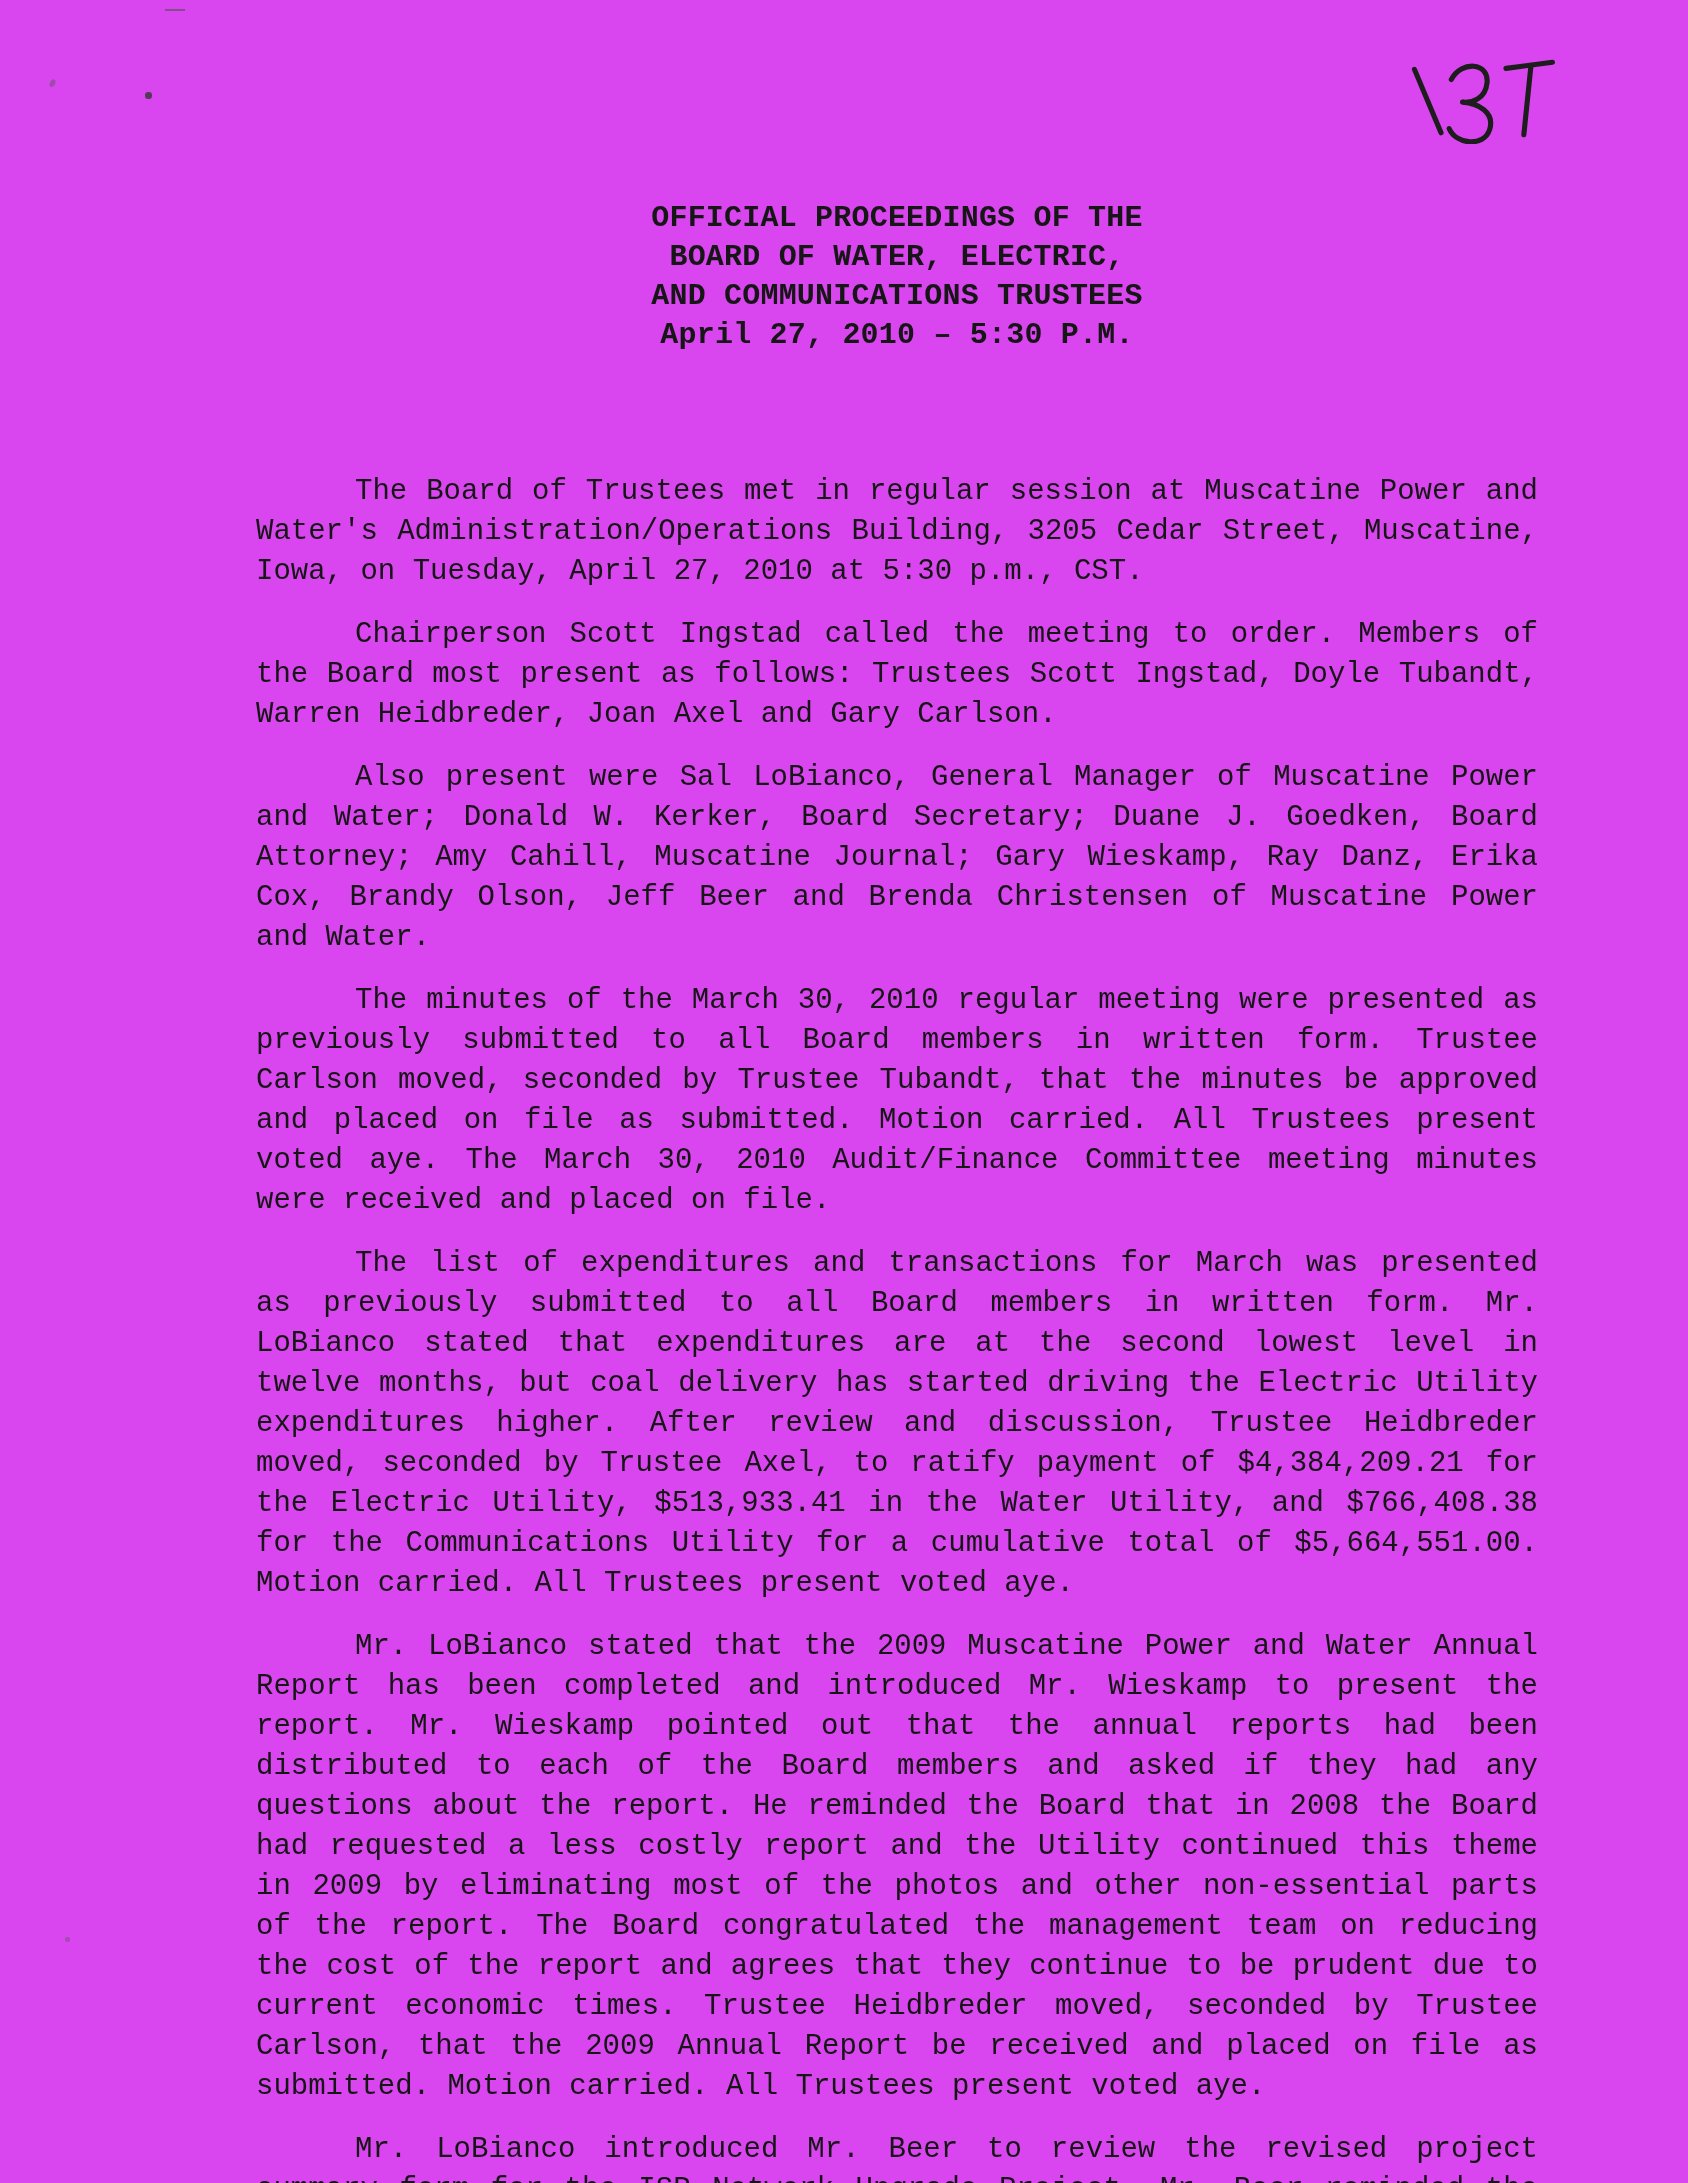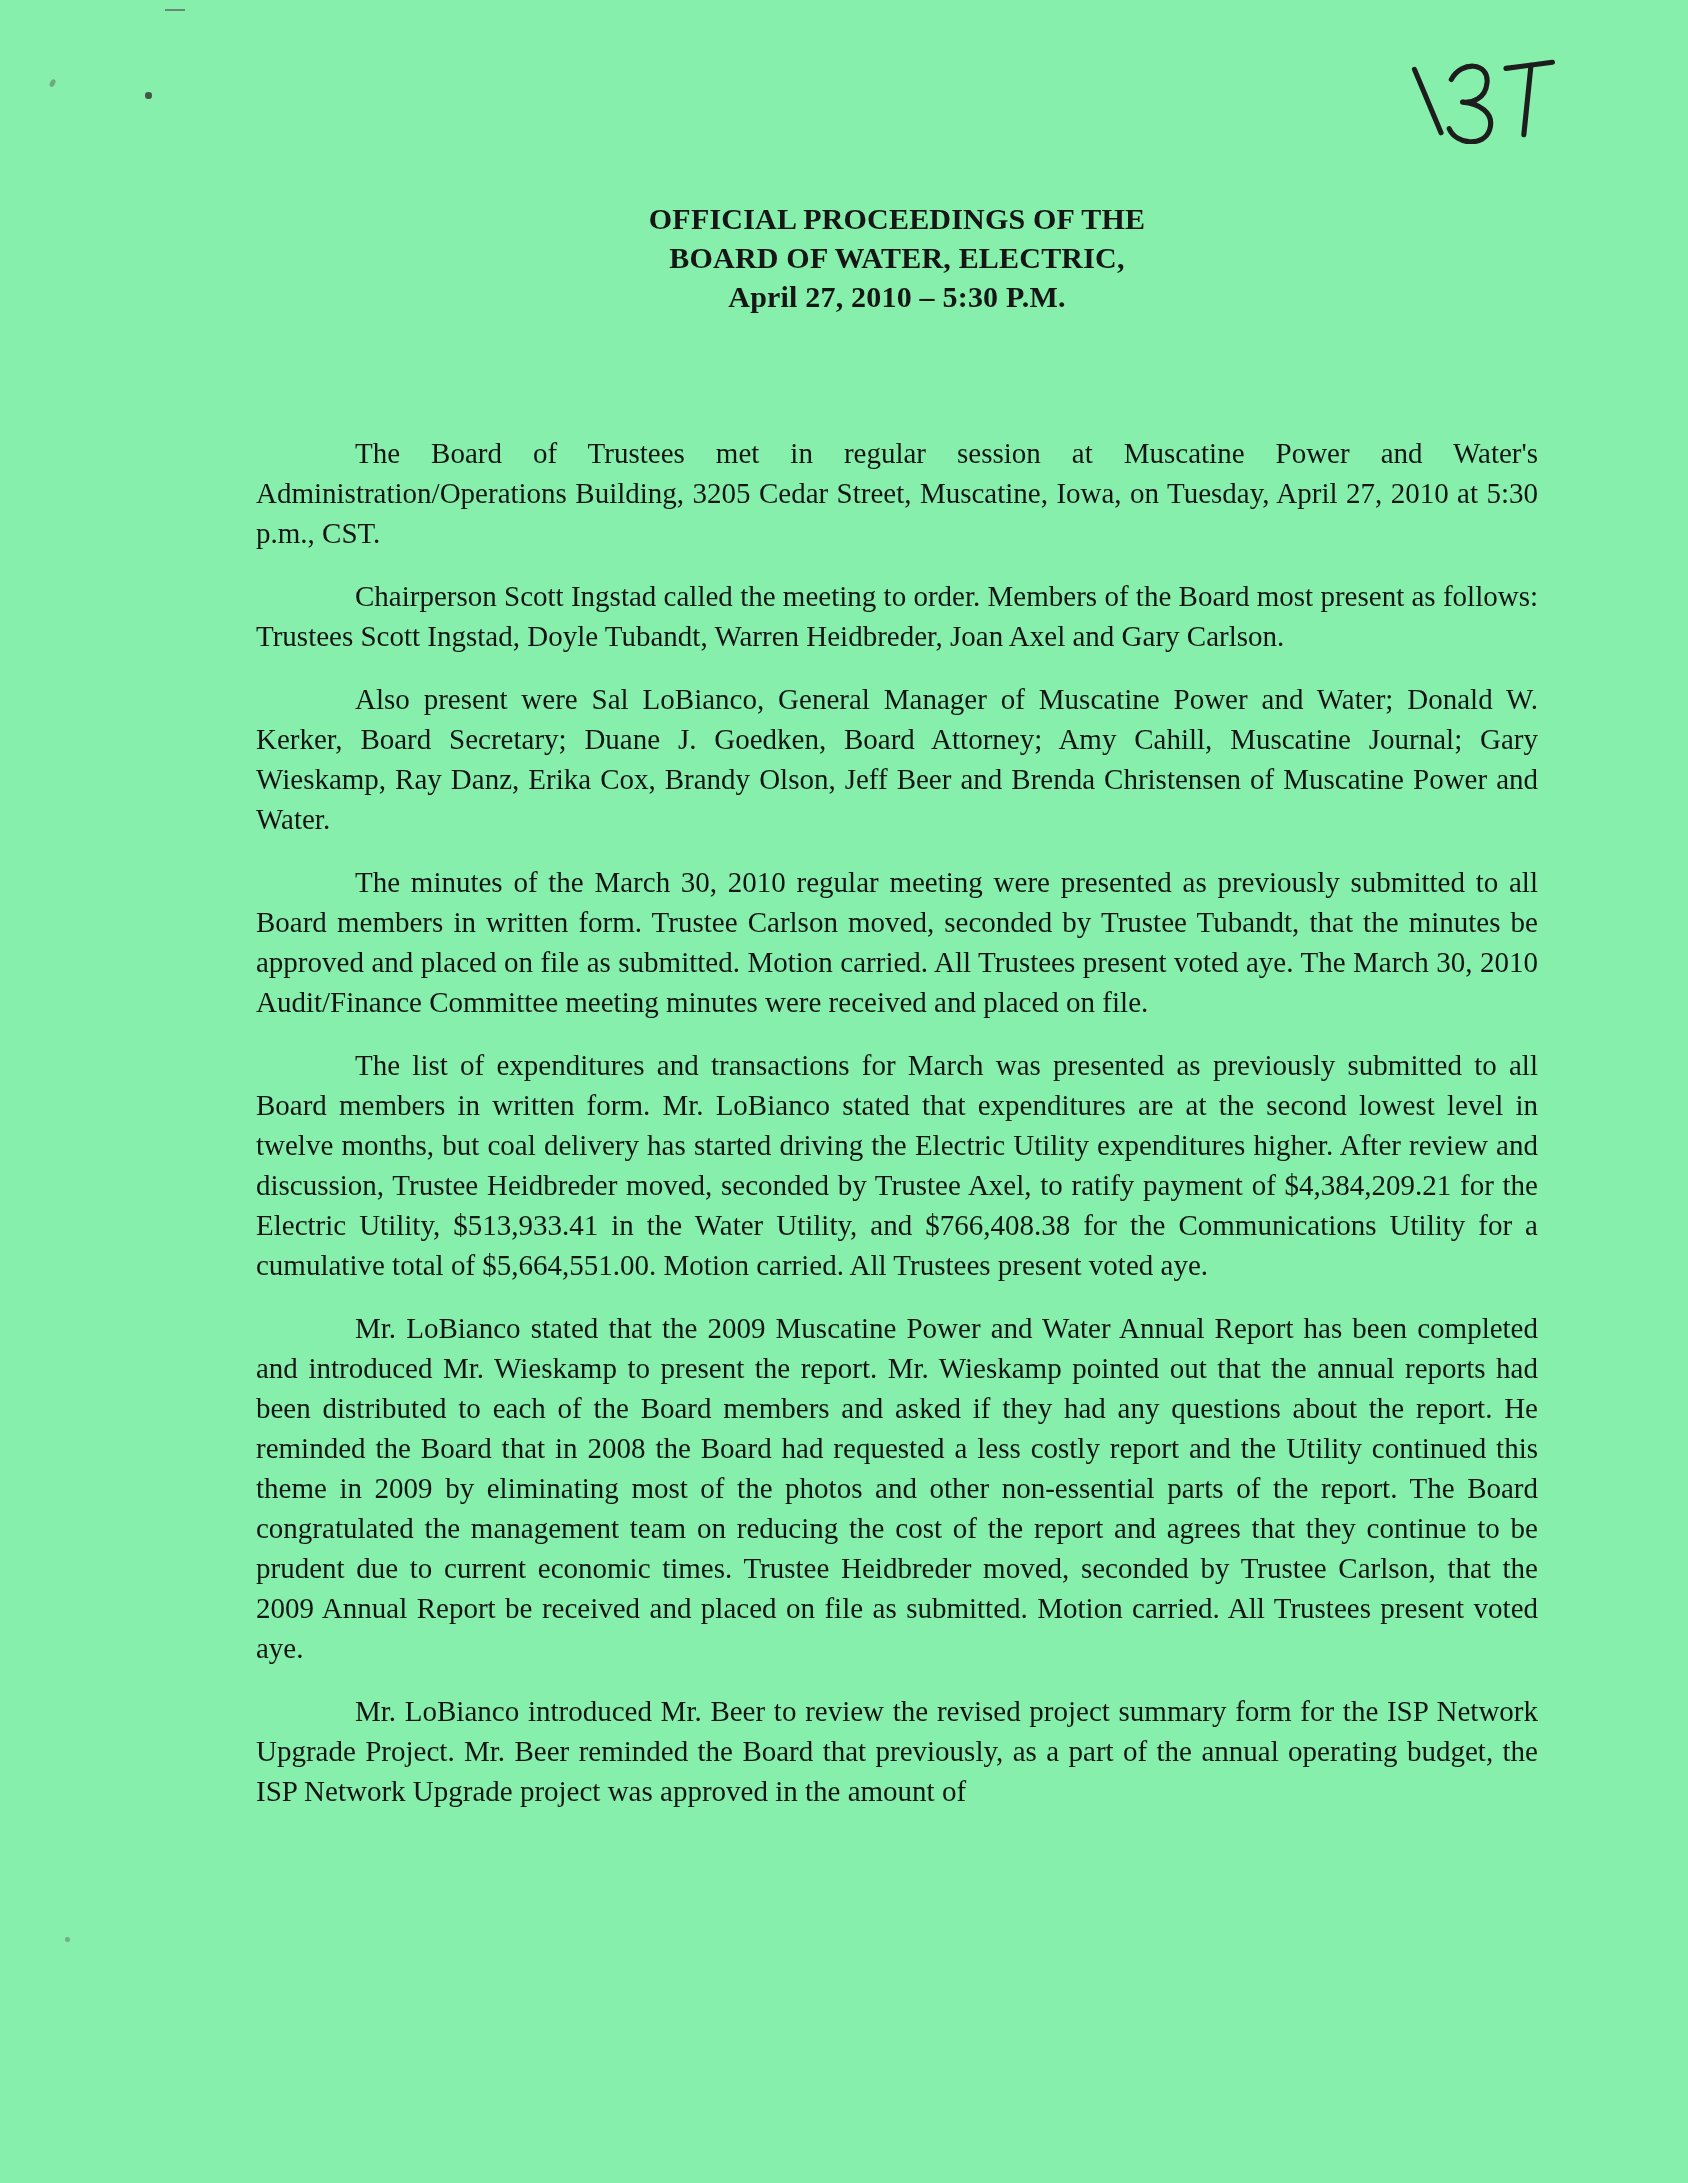--- a/index.html
+++ b/index.html
@@ -4,22 +4,22 @@
 <style>
   html, body {
     margin: 0;
     padding: 0;
     background: #e8e8e6;
   }
   .page {
     position: relative;
     width: 1688px;
     height: 2183px;
-    background: #86efac;
-    font-family: Liberation Serif, serif;
+    background: #d946ef;
+    font-family: Liberation Mono, monospace;
     color: #161616;
     overflow: hidden;
   }
   .content {
     position: absolute;
     left: 256px;
     top: 199px;
     width: 1282px;
   }
   .title-block {
@@ -112,20 +112,21 @@
     <path d="M 98 54 C 118 16 172 20 168 60 C 165 92 138 100 120 98 C 150 100 184 118 173 152 C 162 186 108 182 94 150"></path>
     <path d="M 205 32 L 296 20"></path>
     <path d="M 254 26 L 240 162"></path>
   </svg>
 
   <div class="content">
 
     <div class="title-block">
       <div class="title-line">OFFICIAL PROCEEDINGS OF THE</div>
       <div class="title-line">BOARD OF WATER, ELECTRIC,</div>
+      <div class="title-line">AND COMMUNICATIONS TRUSTEES</div>
       <div class="title-line">April 27, 2010 – 5:30 P.M.</div>
     </div>
 
     <div class="body-text">
       <p class="para">The Board of Trustees met in regular session at Muscatine Power and Water's Administration/Operations Building, 3205 Cedar Street, Muscatine, Iowa, on Tuesday, April 27, 2010 at 5:30 p.m., CST.</p>
       <p class="para">Chairperson Scott Ingstad called the meeting to order. Members of the Board most present as follows: Trustees Scott Ingstad, Doyle Tubandt, Warren Heidbreder, Joan Axel and Gary Carlson.</p>
       <p class="para">Also present were Sal LoBianco, General Manager of Muscatine Power and Water; Donald W. Kerker, Board Secretary; Duane J. Goedken, Board Attorney; Amy Cahill, Muscatine Journal; Gary Wieskamp, Ray Danz, Erika Cox, Brandy Olson, Jeff Beer and Brenda Christensen of Muscatine Power and Water.</p>
       <p class="para">The minutes of the March 30, 2010 regular meeting were presented as previously submitted to all Board members in written form. Trustee Carlson moved, seconded by Trustee Tubandt, that the minutes be approved and placed on file as submitted. Motion carried. All Trustees present voted aye. The March 30, 2010 Audit/Finance Committee meeting minutes were received and placed on file.</p>
       <p class="para">The list of expenditures and transactions for March was presented as previously submitted to all Board members in written form. Mr. LoBianco stated that expenditures are at the second lowest level in twelve months, but coal delivery has started driving the Electric Utility expenditures higher. After review and discussion, Trustee Heidbreder moved, seconded by Trustee Axel, to ratify payment of $4,384,209.21 for the Electric Utility, $513,933.41 in the Water Utility, and $766,408.38 for the Communications Utility for a cumulative total of $5,664,551.00. Motion carried. All Trustees present voted aye.</p>
       <p class="para">Mr. LoBianco stated that the 2009 Muscatine Power and Water Annual Report has been completed and introduced Mr. Wieskamp to present the report. Mr. Wieskamp pointed out that the annual reports had been distributed to each of the Board members and asked if they had any questions about the report. He reminded the Board that in 2008 the Board had requested a less costly report and the Utility continued this theme in 2009 by eliminating most of the photos and other non-essential parts of the report. The Board congratulated the management team on reducing the cost of the report and agrees that they continue to be prudent due to current economic times. Trustee Heidbreder moved, seconded by Trustee Carlson, that the 2009 Annual Report be received and placed on file as submitted. Motion carried. All Trustees present voted aye.</p>

